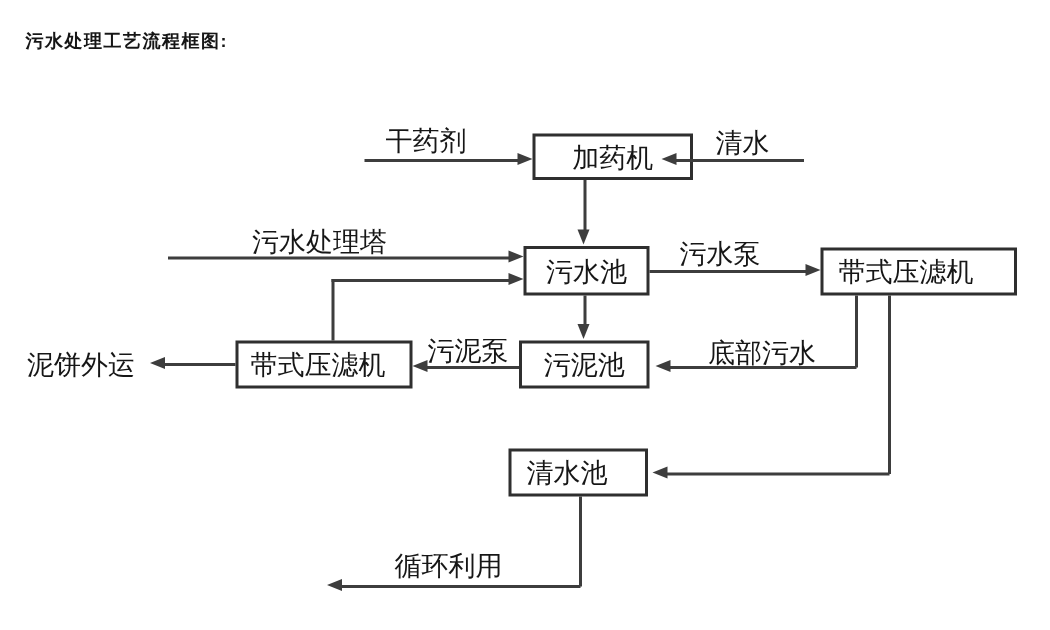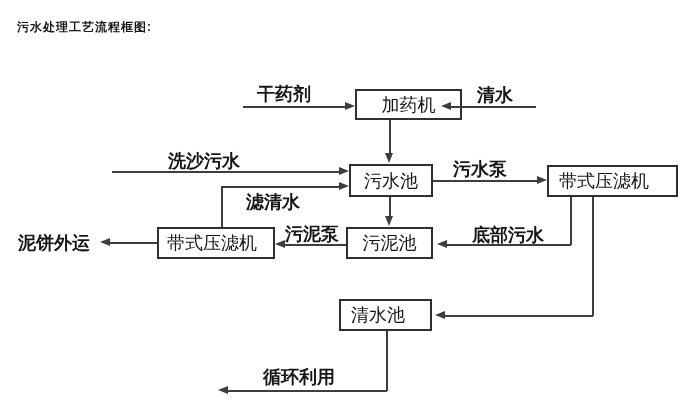--- a/index.html
+++ b/index.html
@@ -13,21 +13,21 @@
   #canvas { position: relative; width: 700px; height: 420px; overflow: hidden; background: #ffffff; }
   .title { position: absolute; left: 17px; top: 19px; font-size: 12px; font-weight: bold; letter-spacing: 1px; white-space: nowrap; }
   .node {
     position: absolute;
     border: 2px solid #2f2f2f;
     background: #ffffff;
     display: flex; align-items: center; justify-content: center;
     font-size: 18px; white-space: nowrap;
   }
   .node.align-left { justify-content: flex-start; padding-left: 10px; }
-  .flabel { position: absolute; font-size: 18px; white-space: nowrap; font-weight: bold; }
+  .flabel { position: absolute; font-size: 18px; white-space: nowrap; }
   .hline, .vline { position: absolute; background: #3d3d3d; }
   .hline { height: 1.5px; }
   .vline { width: 1.5px; }
   .ah { position: absolute; width: 0; height: 0; }
   .ah-r { border-top: 4.5px solid transparent; border-bottom: 4.5px solid transparent; border-left: 10px solid #3d3d3d; }
   .ah-l { border-top: 4.5px solid transparent; border-bottom: 4.5px solid transparent; border-right: 10px solid #3d3d3d; }
   .ah-d { border-left: 4.5px solid transparent; border-right: 4.5px solid transparent; border-top: 10px solid #3d3d3d; }
 </style>
 </head>
 <body>
@@ -50,23 +50,22 @@
   </div>
   <div class="node" style="left:346px; top:227px; width:87px; height:32px;">
     <span>污泥池</span>
   </div>
   <div class="node align-left" style="left:339px; top:299px; width:93px; height:32px;">
     <span>清水池</span>
   </div>
 
   <span class="flabel" style="left:257px; top:82px;">干药剂</span>
   <span class="flabel" style="left:477px; top:83px;">清水</span>
-  <span class="flabel" style="left:168px; top:149px;">洗沙污水</span>
+  <span class="flabel" style="left:168px; top:149px;">污水处理塔</span>
   <span class="flabel" style="left:453px; top:157px;">污水泵</span>
-  <span class="flabel" style="left:246px; top:190px;">滤清水</span>
   <span class="flabel" style="left:285px; top:222px;">污泥泵</span>
   <span class="flabel" style="left:472px; top:223px;">底部污水</span>
   <span class="flabel" style="left:18px; top:231px;">泥饼外运</span>
   <span class="flabel" style="left:263px; top:365px;">循环利用</span>
 
   <div class="hline" style="left:243px; top:106px; width:103px;"></div>
   <div class="ah ah-r" style="left:345px; top:102px;"></div>
 
   <div class="hline" style="left:449px; top:106px; width:87px;"></div>
   <div class="ah ah-l" style="left:441px; top:102px;"></div>

